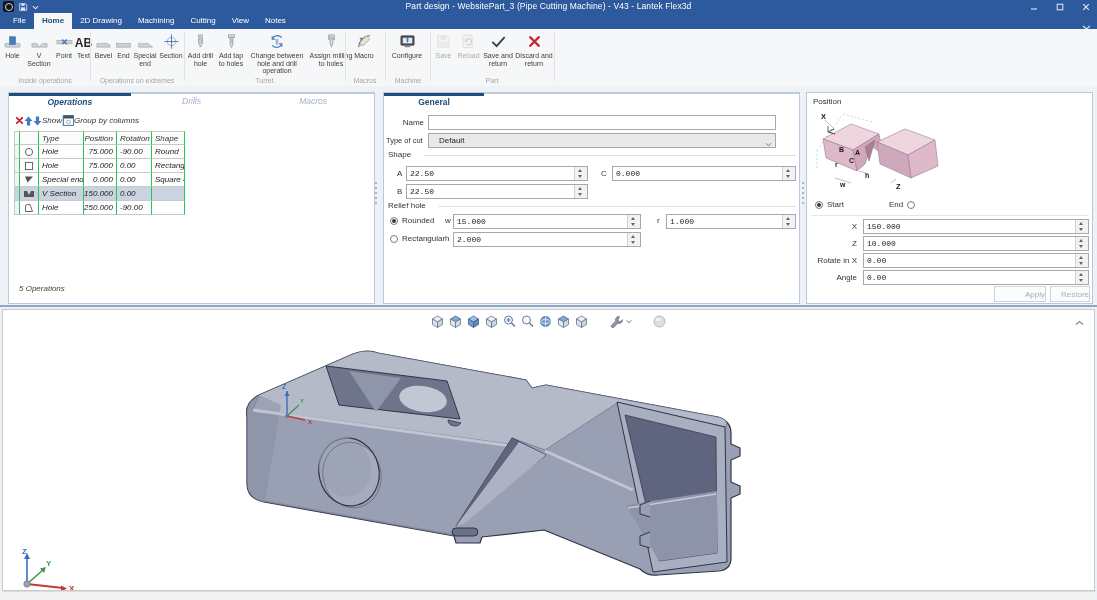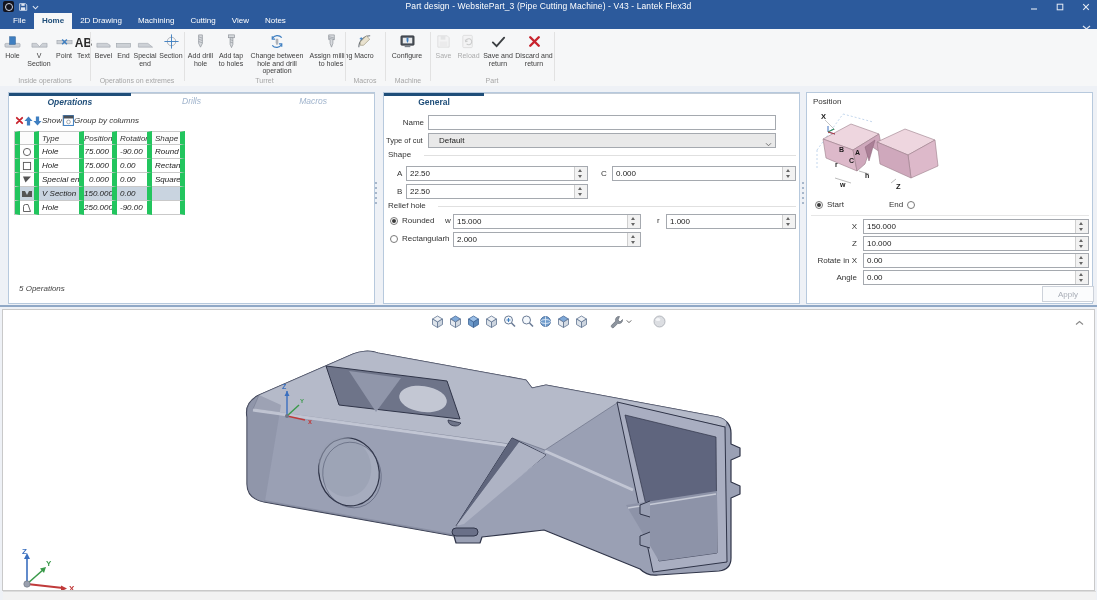--- a/index.html
+++ b/index.html
@@ -36,49 +36,49 @@
   .opanel{left:8px;top:6px;width:367px;height:212px;font-style:italic;}
   .gpanel{left:383px;top:6px;width:417px;height:212px;}
   .pospanel{left:806px;top:6px;width:287px;height:212px;}
   .ptabs{position:absolute;left:0;top:0;right:0;height:17px;display:flex;}
   .ptab{flex:1;text-align:center;font-size:8.5px;line-height:15px;color:#9fb3cc;border-top:1px solid #c3cdd8;cursor:default;}
   .ptab.active{color:#1f4e79;border-top:3px solid #1f4e79;line-height:13px;font-weight:bold;}
   .ptoolbar{position:absolute;left:6px;top:20px;height:15px;display:flex;align-items:center;font-size:8px;color:#333;}
   .tsep{width:1px;height:11px;background:#d8d8d8;}
   .grid{position:absolute;left:5px;top:38px;font-size:8px;color:#222;}
   .grow{display:flex;}
-  .gc{border-right:5px solid #22c55e;border-bottom:1px solid #c9c9c9;height:14px;line-height:14px;padding-left:3px;box-sizing:border-box;overflow:hidden;white-space:nowrap;background:#fff;}
+  .gc{border-right:1px solid #22c55e;border-bottom:1px solid #c9c9c9;height:14px;line-height:14px;padding-left:3px;box-sizing:border-box;overflow:hidden;white-space:nowrap;background:#fff;}
   .grow:first-child .gc{border-top:1px solid #c9c9c9;background:#fcfcfc;color:#333;}
   .gc.c0{width:6px;padding:0;background:#f3f3f3;border-left:1px solid #c9c9c9;}
   .gc.c1{width:19px;padding:0;display:flex;align-items:center;justify-content:center;}
   .gc.c2{width:45px;}
   .gc.c3{width:33px;text-align:right;padding-right:3px;padding-left:0;}
   .gc.c4{width:35px;}
   .gc.c5{width:33px;}
   .grow.sel .gc{background:#c9d4e0;}
   .pstatus{position:absolute;left:10px;top:191px;font-size:8px;color:#444;}
   .splitdots{position:absolute;width:3px;display:flex;flex-direction:column;gap:3px;align-items:center;}
   .splitdots i{width:2px;height:2px;background:#8fa3bd;border-radius:50%;display:block;}
   
   .flabel{position:absolute;font-size:8px;color:#333;white-space:nowrap;}
   .r{text-align:right;}
   .tinput{position:absolute;border:1px solid #a5a9af;background:#fff;box-sizing:border-box;font-size:8px;color:#222;padding:0 3px;height:15px;line-height:13px;font-family:"Liberation Sans",sans-serif;}
   .tselect{position:absolute;border:1px solid #a5a9af;background:#e9e9e9;box-sizing:border-box;font-size:8px;color:#222;height:15px;line-height:13px;padding:0 10px;}
   .tselect .chev{position:absolute;right:3px;top:4px;}
-  .spin{position:absolute;border:1px solid #a5a9af;background:#fff;box-sizing:border-box;height:15px;}
+  .spin{position:absolute;border:1px solid #a5a9af;background:#fff;box-sizing:border-box;height:15px;font-family:Liberation Mono, monospace;}
   .spin .v{position:absolute;left:3px;top:0;right:13px;font-size:8px;line-height:13px;color:#222;overflow:hidden;}
   .spin .ud{position:absolute;right:0;top:0;bottom:0;width:12px;border-left:1px solid #cfcfcf;background:#f2f2f2;}
   .spin .ud:before,.spin .ud:after{content:"";position:absolute;left:3px;border-left:2.5px solid transparent;border-right:2.5px solid transparent;}
   .spin .ud:before{top:2px;border-bottom:3px solid #666;}
   .spin .ud:after{bottom:2px;border-top:3px solid #666;}
   .hrule{position:absolute;height:1px;background:#e0e0e0;}
   .sectlabel{position:absolute;font-size:8px;color:#333;}
   .radio{position:absolute;width:8px;height:8px;border:1px solid #7a7a7a;border-radius:50%;background:#fff;box-sizing:border-box;}
   .radio.on:after{content:"";position:absolute;left:1px;top:1px;width:4px;height:4px;border-radius:50%;background:#3a3a3a;}
-  .pbtn{position:absolute;border:1px solid #cdd2da;background:#fbfcfd;color:#a8adb6;font-size:8px;text-align:center;line-height:15px;height:16px;box-sizing:border-box;margin-left:48px;}
+  .pbtn{position:absolute;border:1px solid #cdd2da;background:#fbfcfd;color:#a8adb6;font-size:8px;text-align:right;line-height:15px;height:16px;box-sizing:border-box;}
   
   .viewport{position:absolute;left:2px;top:309px;width:1093px;height:282px;background:#ffffff;border:1px solid #c9c9c9;box-sizing:border-box;}
   .vtoolbar{position:absolute;left:0;right:0;top:4px;display:flex;justify-content:center;align-items:center;gap:3px;}
   .vicon{width:15px;height:15px;display:block;}
   .vgap{width:14px;}
   .collapse{position:absolute;right:10px;top:2px;}
   .statusstrip{position:absolute;left:0;top:281px;width:1093px;height:9px;background:#f2f2f2;border-top:1px solid #dcdcdc;box-sizing:border-box;}
   svg text{font-family:"Liberation Sans",sans-serif;}
 </style>
 </head>

